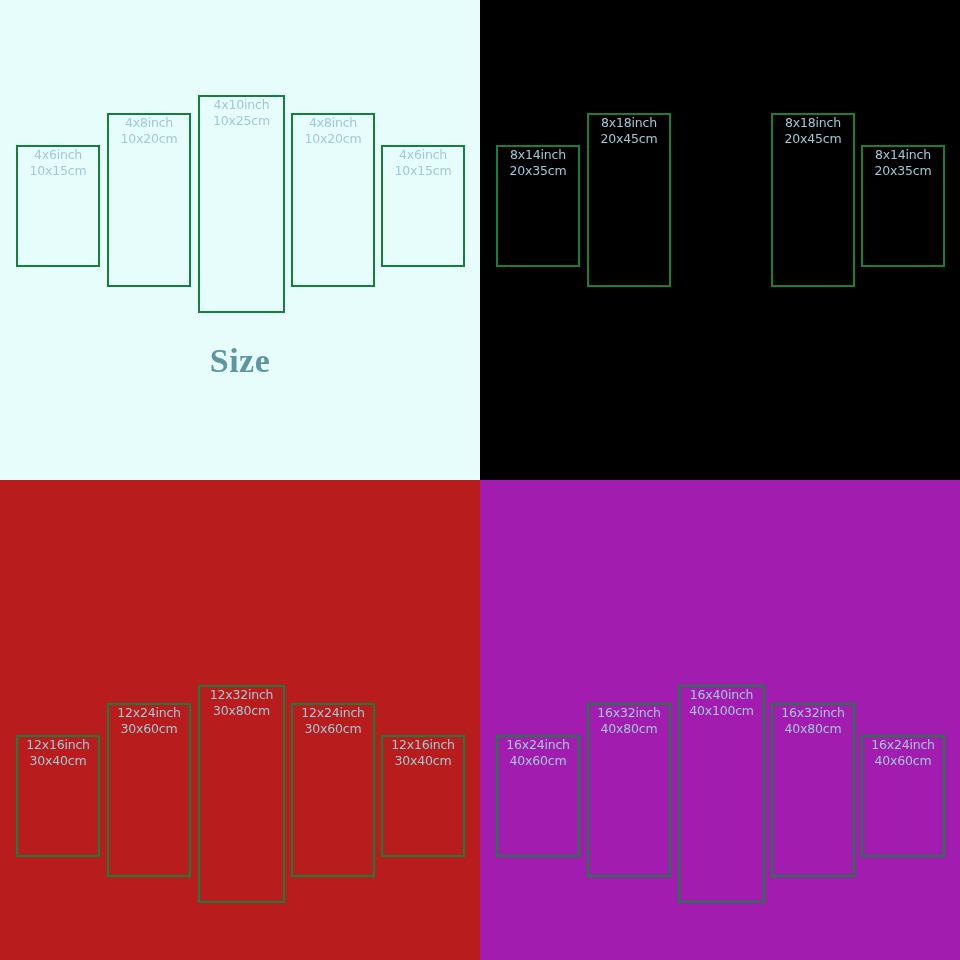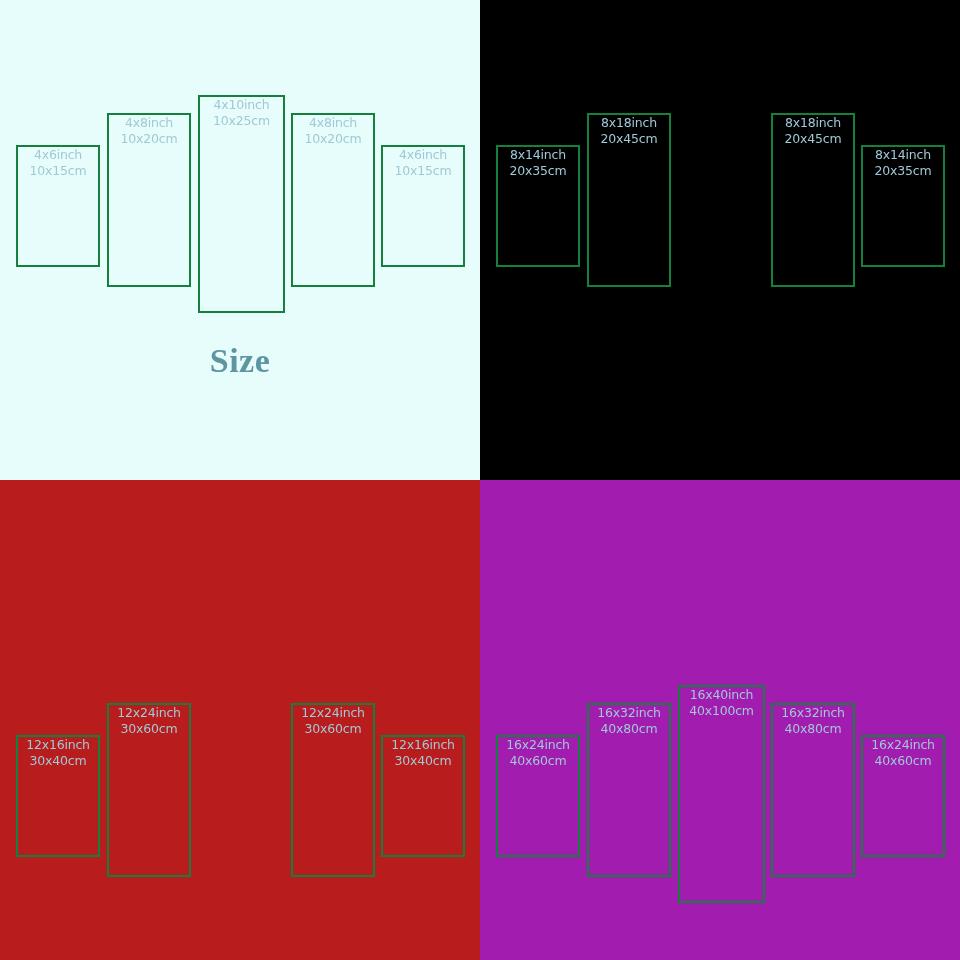--- a/index.html
+++ b/index.html
@@ -119,20 +119,23 @@
   </div>
 
   <div class="quadrant q-bl" style="background: #b91c1c;">
     <div class="panels" style="top: 110px;">
         <div class="panel" style="left: 16px; top: 145px; width: 84px; height: 122px;">
           <div class="panel-label"><span>12x16inch</span><span class="line2">30x40cm</span></div>
         </div>
         <div class="panel" style="left: 107px; top: 113px; width: 84px; height: 174px;">
           <div class="panel-label"><span>12x24inch</span><span class="line2">30x60cm</span></div>
         </div>
+        <div class="panel" style="left: 198px; top: 95px; width: 87px; height: 218px;">
+          <div class="panel-label"><span>12x32inch</span><span class="line2">30x80cm</span></div>
+        </div>
         <div class="panel" style="left: 291px; top: 113px; width: 84px; height: 174px;">
           <div class="panel-label"><span>12x24inch</span><span class="line2">30x60cm</span></div>
         </div>
         <div class="panel" style="left: 381px; top: 145px; width: 84px; height: 122px;">
           <div class="panel-label"><span>12x16inch</span><span class="line2">30x40cm</span></div>
         </div>
       </div>
 
   </div>
 

